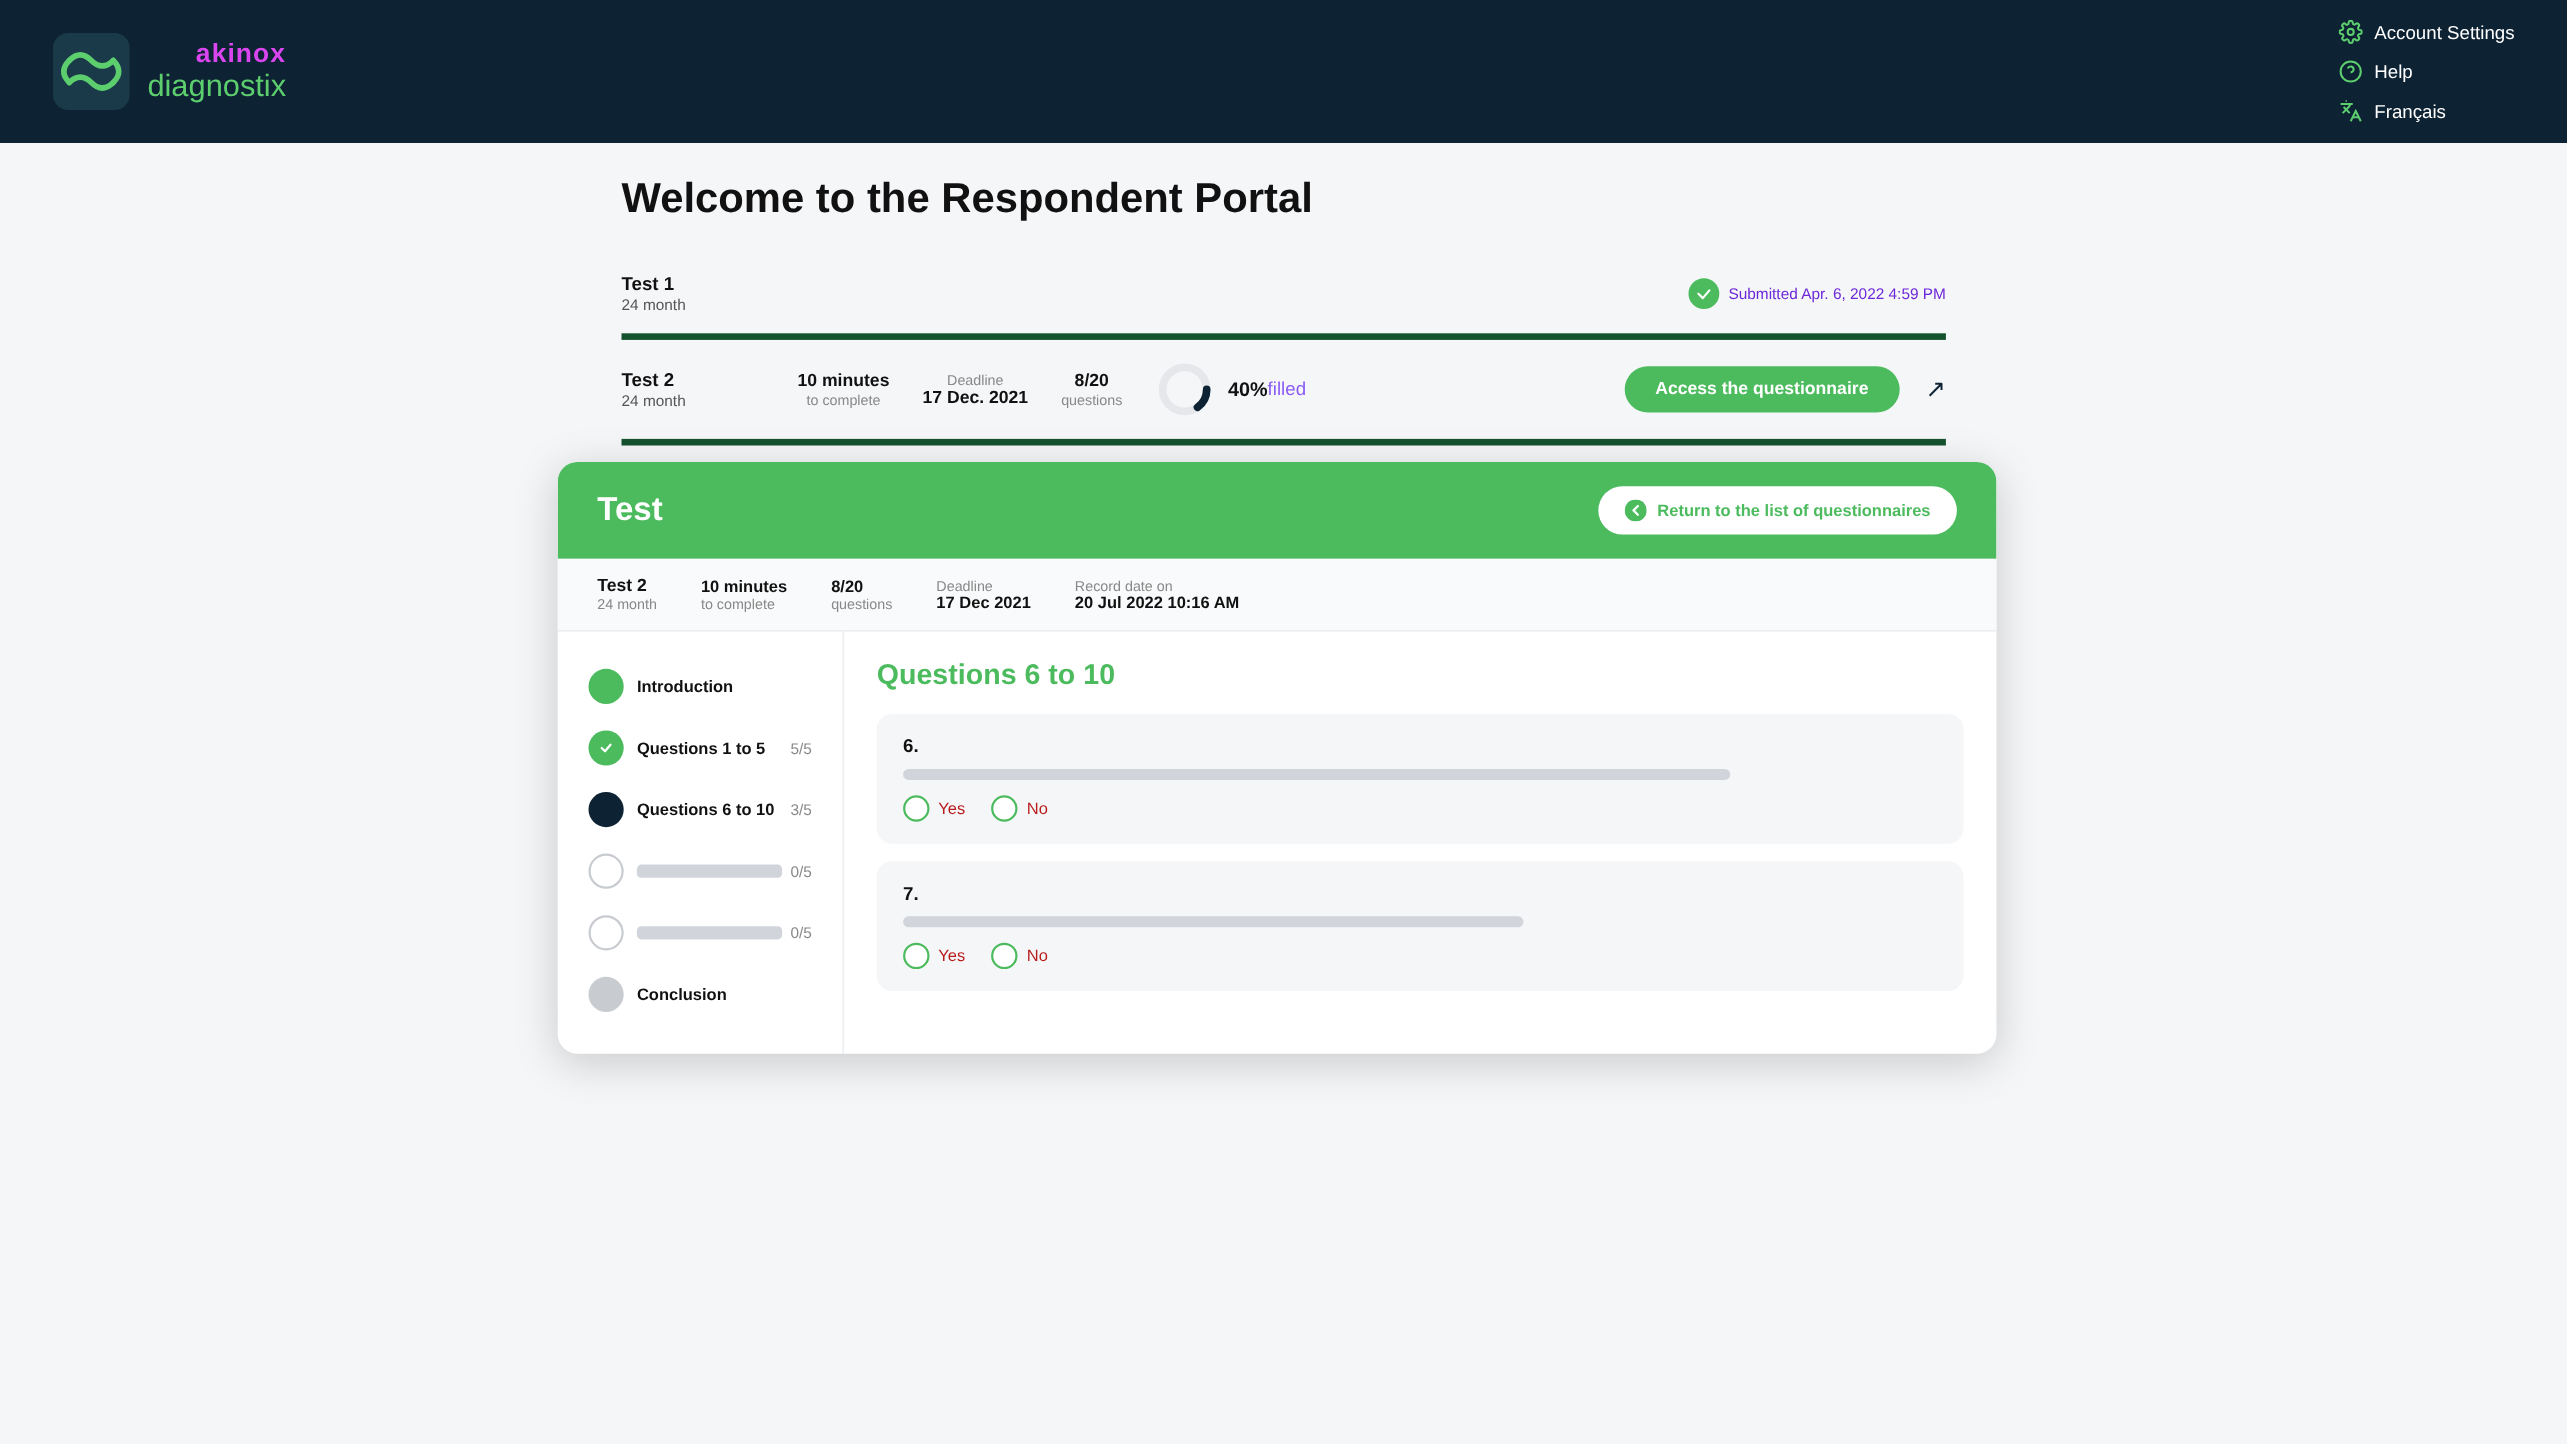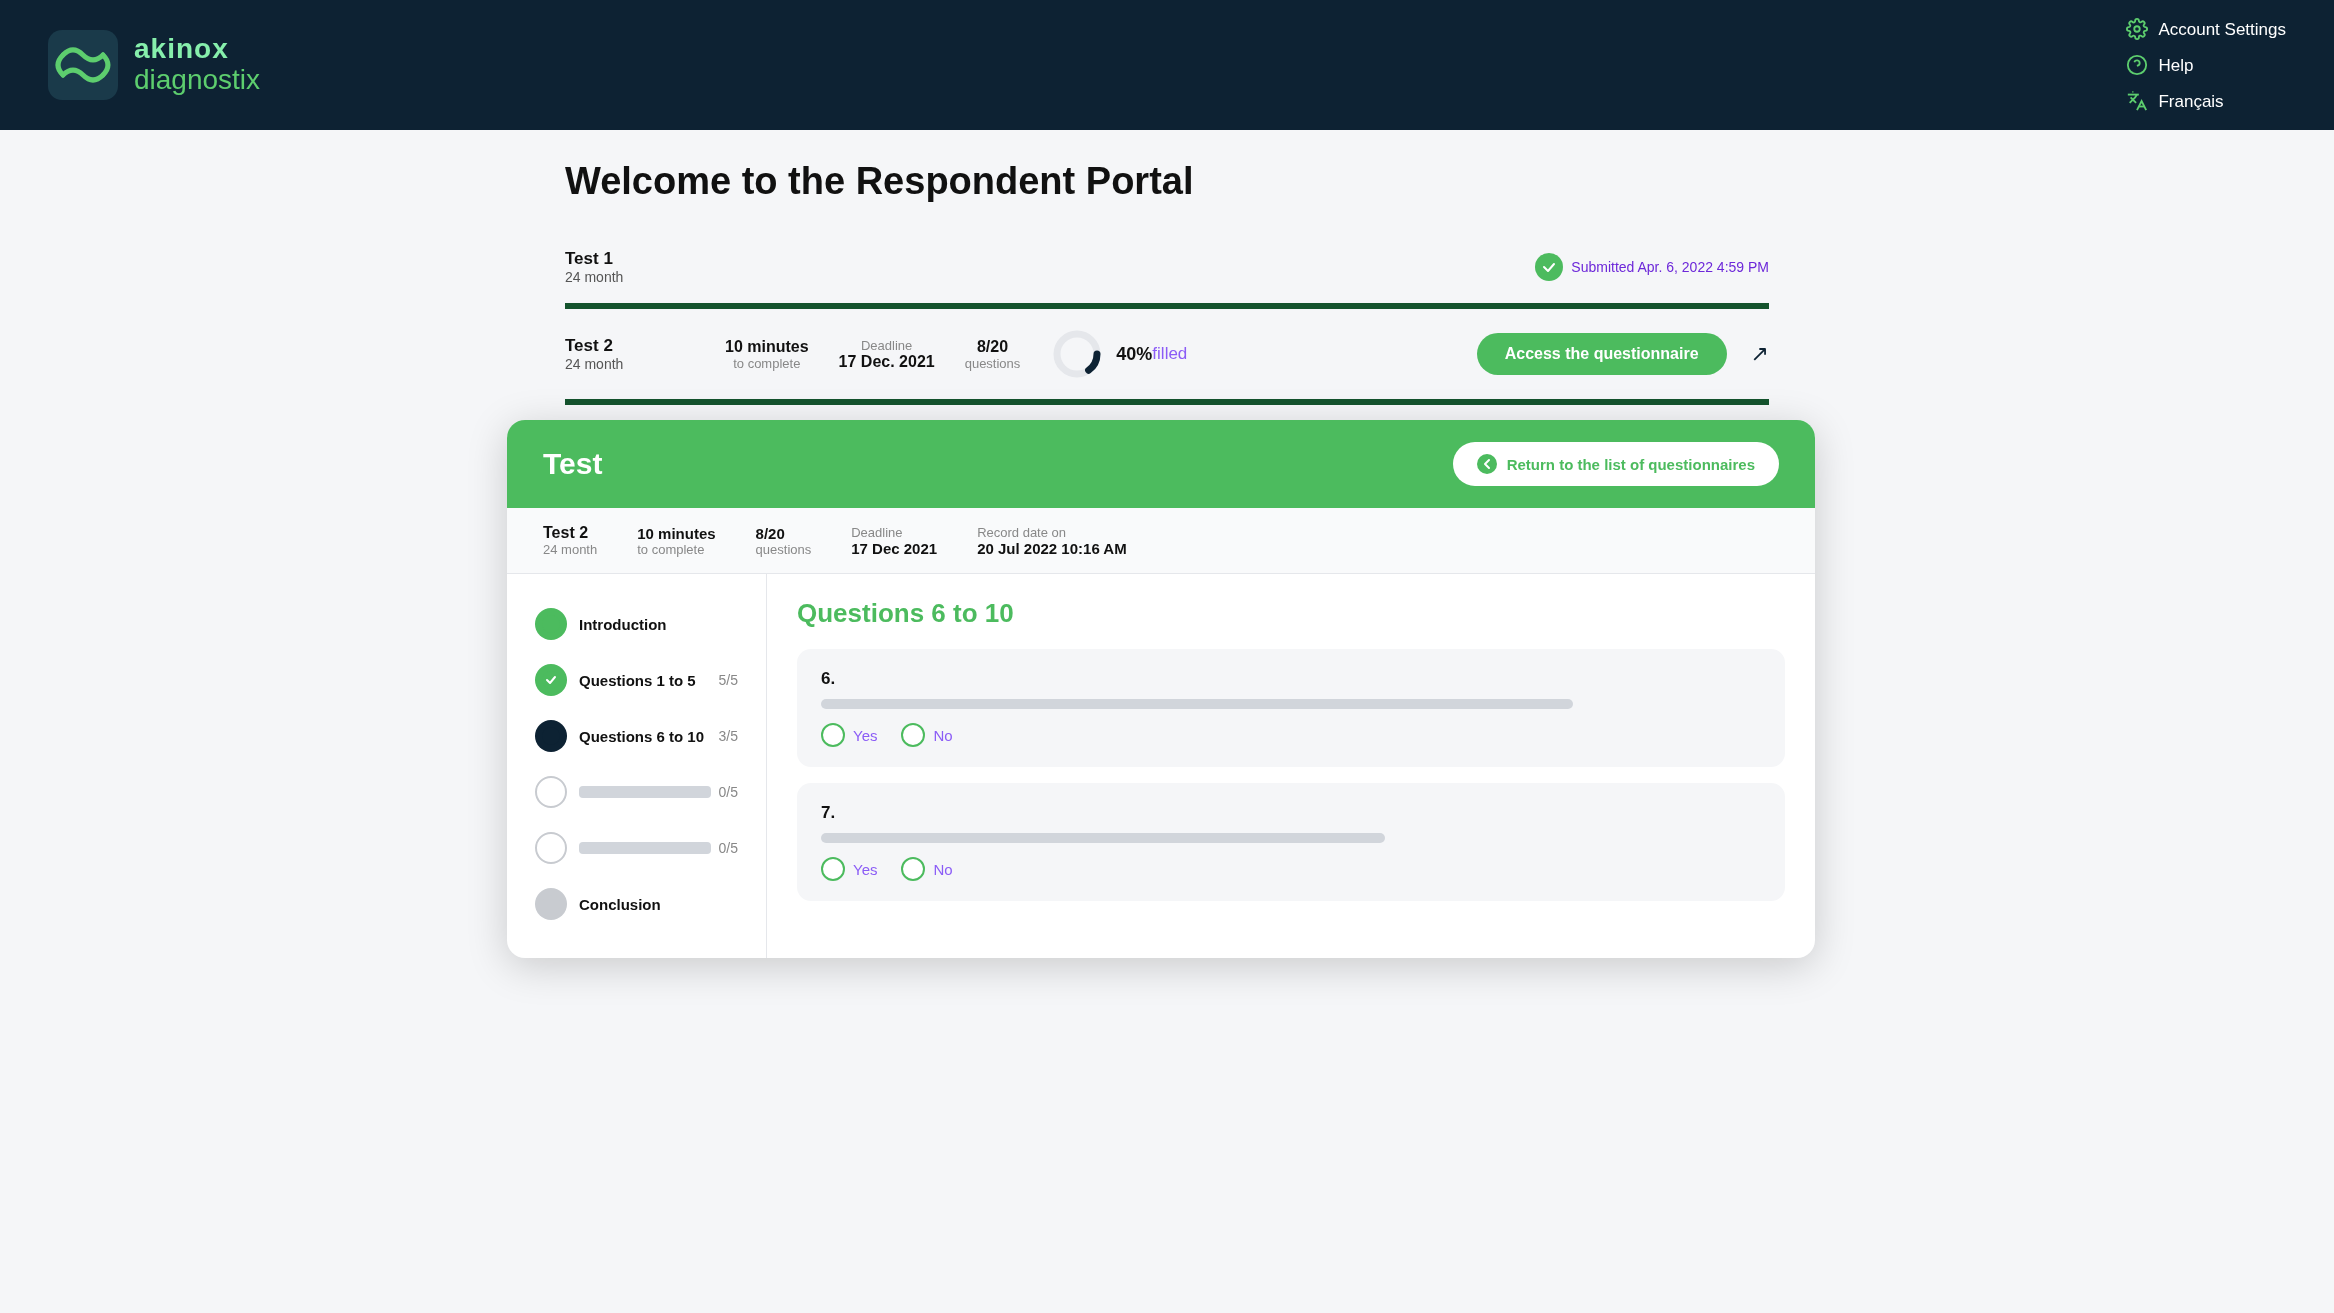--- a/index.html
+++ b/index.html
@@ -10,21 +10,21 @@
       background: #0d2233;
       display: flex;
       align-items: center;
       justify-content: space-between;
       padding: 18px 48px;
       min-height: 130px;
     }
     .logo-area { display: flex; align-items: center; gap: 16px; }
     .logo-icon { width: 70px; height: 70px; }
     .logo-text { display: flex; flex-direction: column; line-height: 1.1; }
-    .logo-akinox { color: #86efac; font-size: 28px; font-weight: 700; letter-spacing: 1px; }
+    .logo-akinox { color: #d946ef; font-size: 24px; font-weight: 700; letter-spacing: 1px; text-align: right; }
     .logo-diagnostix { color: #5dce6e; font-size: 28px; font-weight: 400; }
     .header-nav { display: flex; flex-direction: column; gap: 14px; align-items: flex-start; }
     .nav-item { display: flex; align-items: flex-end; gap: 10px; color: white; font-size: 17px; cursor: pointer; }
     .nav-icon { width: 22px; height: 22px; color: #5dce6e; }
 
     
     .main { padding: 30px 48px; max-width: 1300px; margin: 0 auto; position: relative; }
     .page-title { font-size: 38px; font-weight: 800; color: #111; margin-bottom: 28px; }
 
     
@@ -140,21 +140,21 @@
     .question-card {
       background: #f5f6f8;
       border-radius: 14px;
       padding: 20px 24px;
       margin-bottom: 16px;
     }
     .question-number { font-size: 17px; font-weight: 700; color: #111; margin-bottom: 10px; }
     .question-bar { height: 10px; background: #d1d5db; border-radius: 6px; width: 80%; margin-bottom: 14px; }
     .question-bar-q7 { width: 60%; }
     .answer-options { display: flex; gap: 24px; align-items: center; }
-    .radio-option { display: flex; align-items: center; gap: 8px; font-size: 15px; color: #8b5cf6; cursor: pointer; }
+    .radio-option { display: flex; align-items: center; gap: 8px; font-size: 15px; color: #b91c1c; cursor: pointer; }
     .radio-circle { width: 24px; height: 24px; border-radius: 50%; border: 2.5px solid #4cbb5e; background: white; flex-shrink: 0; }
 
     
     .donut-wrap { display: flex; align-items: center; gap: 12px; }
 
     
     .blurred { opacity: 0.4; filter: blur(1px); }
 
     .cursor-arrow {
       display: inline-block;

